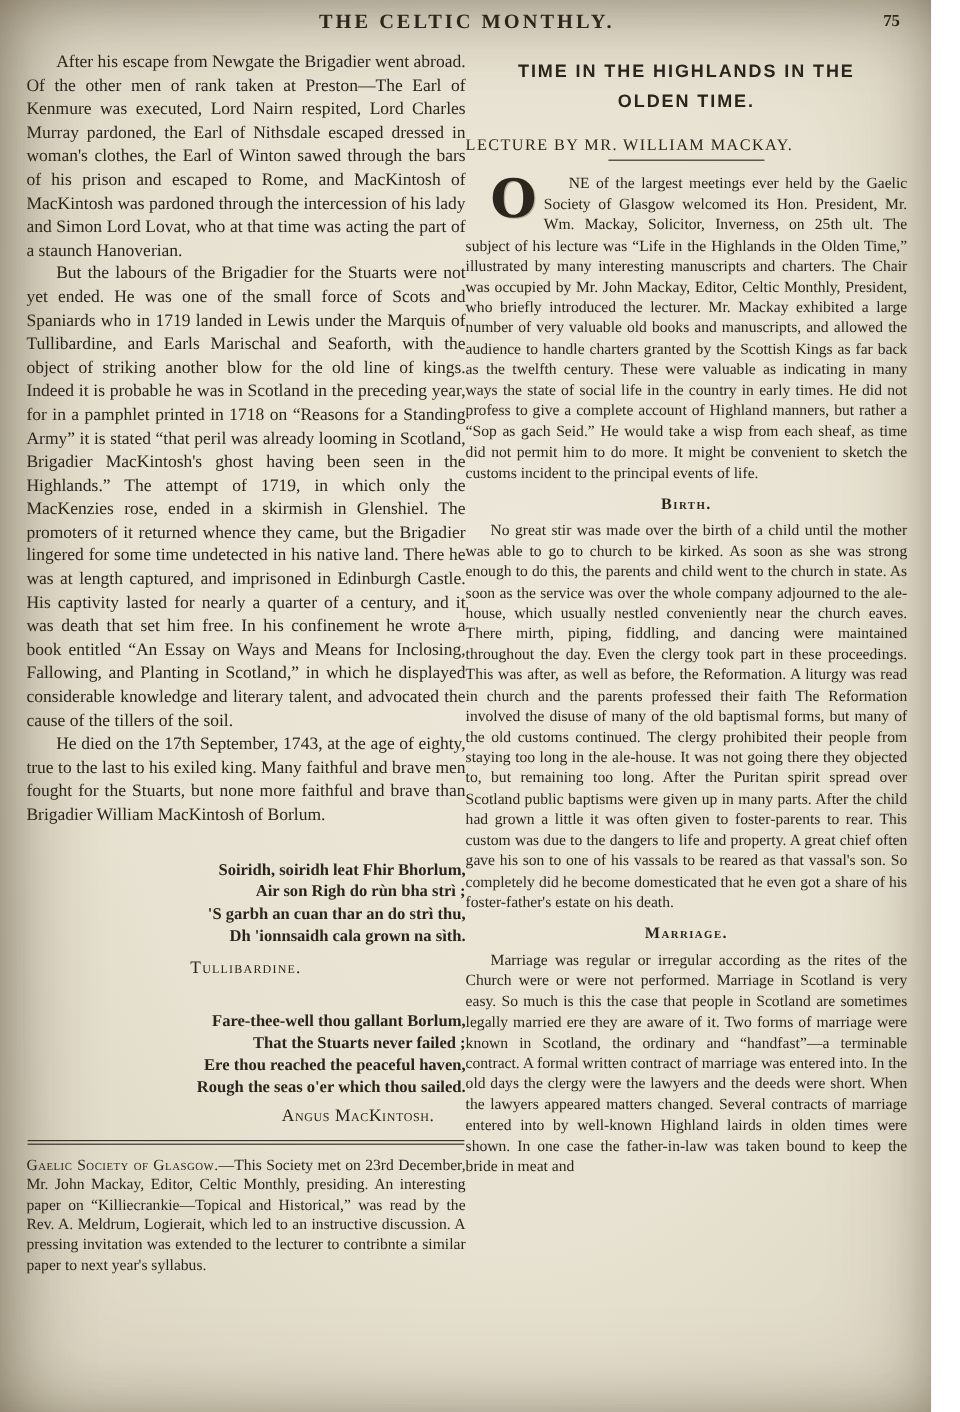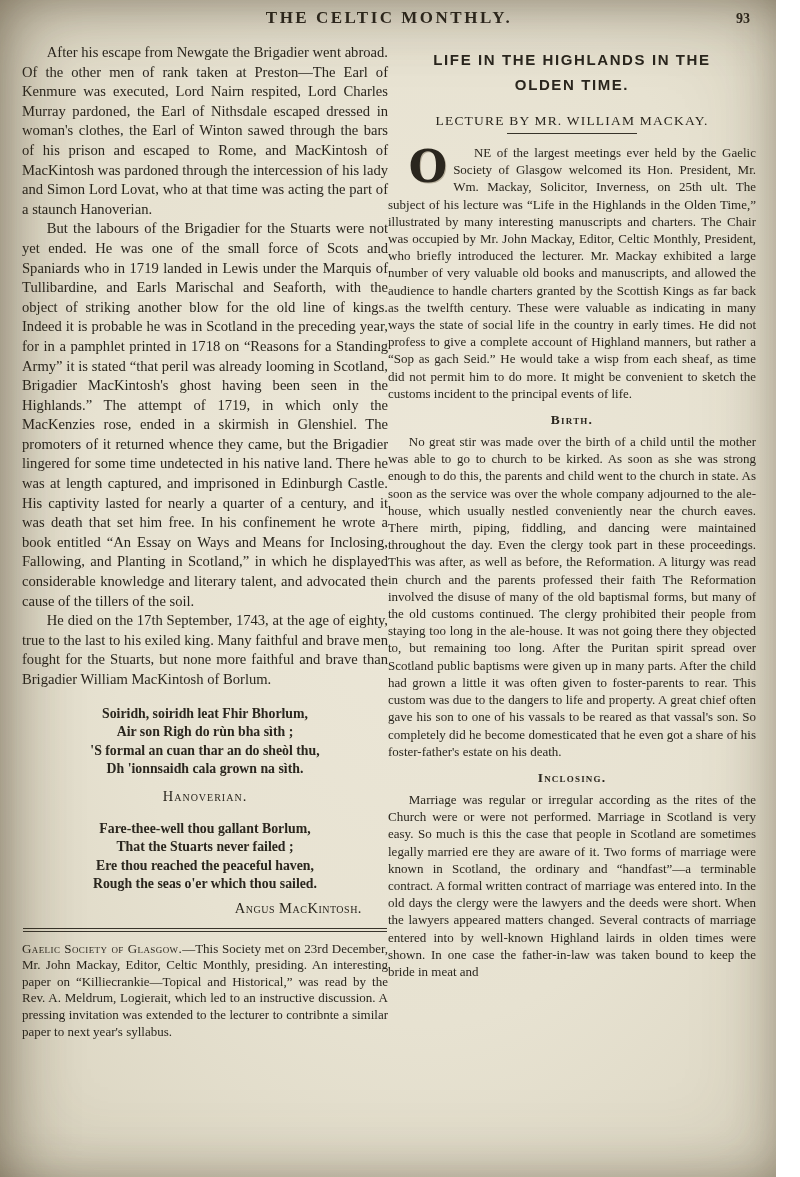--- a/index.html
+++ b/index.html
@@ -23,98 +23,98 @@
   .journal-title{ display:inline-block; font-size:17px; font-weight:bold; letter-spacing:2.5px; }
   .page-number{ position:absolute; right:6px; top:3px; font-size:14px; font-weight:bold; }
 
   .columns{ display:flex; }
   .col-left{ width:366px; flex:none; }
   .col-right{ flex:1; min-width:0; }
 
   .col-left .para{ font-size:14.6px; line-height:19.6px; text-align:justify; text-indent:1.7em; }
   .col-right .para{ font-size:13px; line-height:17.2px; text-align:justify; text-indent:1.6em; }
 
-  .verse{ text-align:center; font-weight:bold; font-size:13.8px; line-height:18.5px; margin-top:15px; }
+  .verse{ text-align:right; font-weight:bold; font-size:13.8px; line-height:18.5px; margin-top:26px; }
   .verse-line{ display:block; }
   .translation-heading{ text-align:center; font-variant:small-caps; letter-spacing:1px; font-size:14.5px; margin-top:9px; }
   .signature{ text-align:right; padding-right:26px; font-variant:small-caps; font-size:14.5px; letter-spacing:.5px; margin-top:6px; }
 
   .double-rule{ height:4px; border-top:1px solid #37332a; border-bottom:1px solid #37332a; margin:11px 1px 9px; }
 
   .society-note{ font-size:13px; line-height:16.6px; text-align:justify; }
   .society-lead{ font-variant:small-caps; letter-spacing:.4px; }
 
   .article-title{ text-align:center; font-family:"Liberation Sans", sans-serif; font-weight:bold;
                   font-size:15px; letter-spacing:1.6px; line-height:25px; margin:4px 0 6px; }
   .title-line{ display:block; }
-  .byline{ text-align:center; font-size:13.5px; letter-spacing:1.2px; margin:16px 0 2px; }
+  .byline{ text-align:left; font-size:13.5px; letter-spacing:1.2px; margin:16px 0 2px; }
   .byline-rule{ width:130px; border-top:1px solid #37332a; margin:4px auto 10px; }
 
   .section-heading{ text-align:center; font-variant:small-caps; font-size:13.5px; letter-spacing:1.2px; margin:10px 0 5px; }
 
   .opening{ text-indent:0; }
   .drop-cap{ float:left; font-size:44px; line-height:40px; padding:3px 6px 0 0;
              font-weight:bold; font-family:"DejaVu Serif", serif; text-shadow:1px 1px 0 rgba(90,75,50,.35); }
 </style>
 </head>
 <body>
 
 <div class="page">
 
   <header class="masthead">
     <h1 class="journal-title">THE CELTIC MONTHLY.</h1>
-    <div class="page-number">93</div>
+    <div class="page-number">75</div>
   </header>
 
   <div class="columns">
 
     <section class="col col-left">
       <p class="para">After his escape from Newgate the Brigadier went abroad.  Of the other men of rank taken at Preston—The Earl of Kenmure was executed, Lord Nairn respited, Lord Charles Murray pardoned, the Earl of Nithsdale escaped dressed in woman's clothes, the Earl of Winton sawed through the bars of his prison and escaped to Rome, and MacKintosh of MacKintosh was pardoned through the intercession of his lady and Simon Lord Lovat, who at that time was acting the part of a staunch Hanoverian.</p>
       <p class="para">But the labours of the Brigadier for the Stuarts were not yet ended.  He was one of the small force of Scots and Spaniards who in 1719 landed in Lewis under the Marquis of Tullibardine, and Earls Marischal and Seaforth, with the object of striking another blow for the old line of kings.  Indeed it is probable he was in Scotland in the preceding year, for in a pamphlet printed in 1718 on “Reasons for a Standing Army” it is stated “that peril was already looming in Scotland, Brigadier MacKintosh's ghost having been seen in the Highlands.”  The attempt of 1719, in which only the MacKenzies rose, ended in a skirmish in Glenshiel. The promoters of it returned whence they came, but the Brigadier lingered for some time undetected in his native land.  There he was at length captured, and imprisoned in Edinburgh Castle.  His captivity lasted for nearly a quarter of a century, and it was death that set him free. In his confinement he wrote a book entitled “An Essay on Ways and Means for Inclosing, Fallowing, and Planting in Scotland,” in which he displayed considerable knowledge and literary talent, and advocated the cause of the tillers of the soil.</p>
       <p class="para">He died on the 17th September, 1743, at the age of eighty, true to the last to his exiled king. Many faithful and brave men fought for the Stuarts, but none more faithful and brave than Brigadier William MacKintosh of Borlum.</p>
 
       <div class="verse">
         <span class="verse-line">Soiridh, soiridh leat Fhir Bhorlum,</span>
-        <span class="verse-line">Air son Righ do rùn bha sìth ;</span>
-        <span class="verse-line">'S formal an cuan thar an do sheòl thu,</span>
+        <span class="verse-line">Air son Righ do rùn bha strì ;</span>
+        <span class="verse-line">'S garbh an cuan thar an do strì thu,</span>
         <span class="verse-line">Dh 'ionnsaidh cala grown na sìth.</span>
       </div>
 
-      <div class="translation-heading">Hanoverian.</div>
+      <div class="translation-heading">Tullibardine.</div>
 
       <div class="verse">
         <span class="verse-line">Fare-thee-well thou gallant Borlum,</span>
         <span class="verse-line">That the Stuarts never failed ;</span>
         <span class="verse-line">Ere thou reached the peaceful haven,</span>
         <span class="verse-line">Rough the seas o'er which thou sailed.</span>
       </div>
 
       <div class="signature">Angus MacKintosh.</div>
 
       <div class="double-rule"></div>
 
       <p class="society-note">
         <span class="society-lead">Gaelic Society of Glasgow.</span><span>—This Society met on 23rd December, Mr. John Mackay, Editor, Celtic Monthly, presiding.  An interesting paper on “Killiecrankie—Topical and Historical,” was read by the Rev. A. Meldrum, Logierait, which led to an instructive discussion.  A pressing invitation was extended to the lecturer to contribnte a similar paper to next year's syllabus.</span>
       </p>
     </section>
 
     <section class="col col-right">
       <h2 class="article-title">
-        <span class="title-line">LIFE IN THE HIGHLANDS IN THE</span>
+        <span class="title-line">TIME IN THE HIGHLANDS IN THE</span>
         <span class="title-line">OLDEN TIME.</span>
       </h2>
 
       <div class="byline">LECTURE BY MR. WILLIAM MACKAY.</div>
       <div class="byline-rule"></div>
 
       <p class="para opening">
         <span class="drop-cap">O</span><span>NE of the largest meetings ever held by the Gaelic Society of Glasgow welcomed its Hon. President, Mr. Wm. Mackay, Solicitor, Inverness, on 25th ult.  The subject of his lecture was “Life in the Highlands in the Olden Time,” illustrated by many interesting manuscripts and charters.  The Chair was occupied by Mr. John Mackay, Editor, Celtic Monthly, President, who briefly introduced the lecturer. Mr. Mackay exhibited a large number of very valuable old books and manuscripts, and allowed the audience to handle charters granted by the Scottish Kings as far back as the twelfth century. These were valuable as indicating in many ways the state of social life in the country in early times.  He did not profess to give a complete account of Highland manners, but rather a “Sop as gach Seid.” He would take a wisp from each sheaf, as time did not permit him to do more.  It might be convenient to sketch the customs incident to the principal events of life.</span>
       </p>
 
       <h3 class="section-heading">Birth.</h3>
       <p class="para">No great stir was made over the birth of a child until the mother was able to go to church to be kirked.  As soon as she was strong enough to do this, the parents and child went to the church in state.  As soon as the service was over the whole company adjourned to the ale-house, which usually nestled conveniently near the church eaves.  There mirth, piping, fiddling, and dancing were maintained throughout the day.  Even the clergy took part in these proceedings.  This was after, as well as before, the Reformation. A liturgy was read in church and the parents professed their faith  The Reformation involved the disuse of many of the old baptismal forms, but many of the old customs continued.  The clergy prohibited their people from staying too long in the ale-house.  It was not going there they objected to, but remaining too long.  After the Puritan spirit spread over Scotland public baptisms were given up in many parts.  After the child had grown a little it was often given to foster-parents to rear.  This custom was due to the dangers to life and property.  A great chief often gave his son to one of his vassals to be reared as that vassal's son.  So completely did he become domesticated that he even got a share of his foster-father's estate on his death.</p>
 
-      <h3 class="section-heading">Inclosing.</h3>
+      <h3 class="section-heading">Marriage.</h3>
       <p class="para">Marriage was regular or irregular according as the rites of the Church were or were not performed. Marriage in Scotland is very easy.  So much is this the case that people in Scotland are sometimes legally married ere they are aware of it.  Two forms of marriage were known in Scotland, the ordinary and “handfast”—a terminable contract.  A formal written contract of marriage was entered into.  In the old days the clergy were the lawyers and the deeds were short.  When the lawyers appeared matters changed.  Several contracts of marriage entered into by well-known Highland lairds in olden times were shown.  In one case the father-in-law was taken bound to keep the bride in meat and</p>
     </section>
 
   </div>
 </div>
 
 </body></html>

